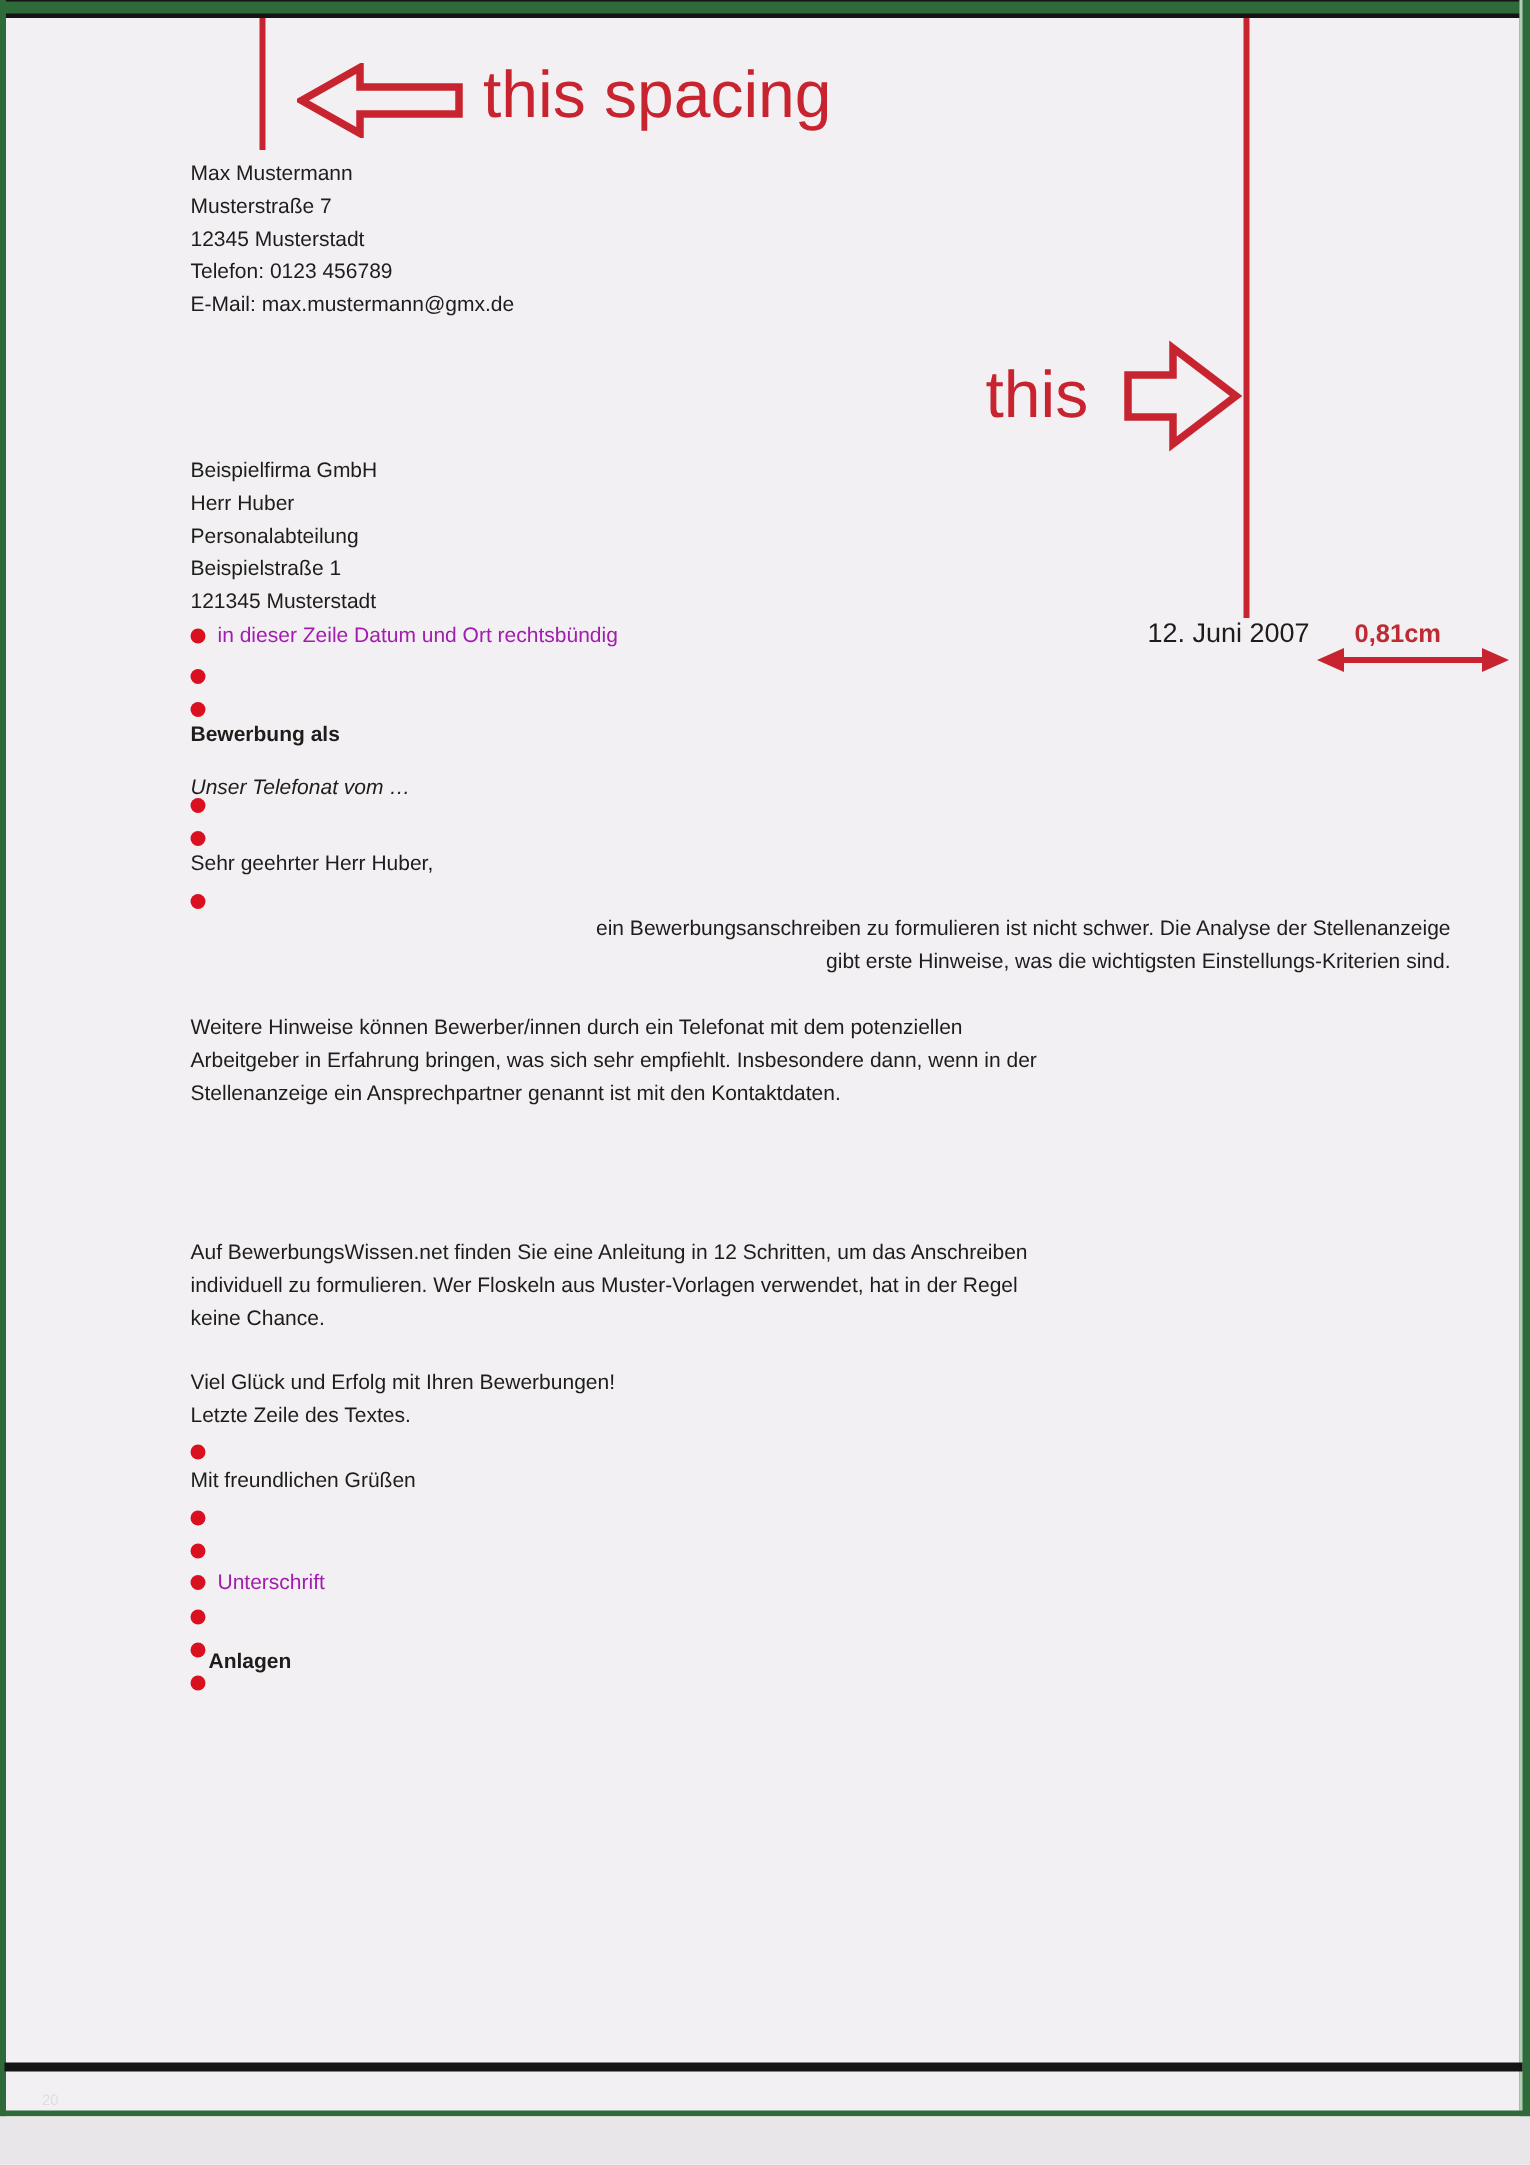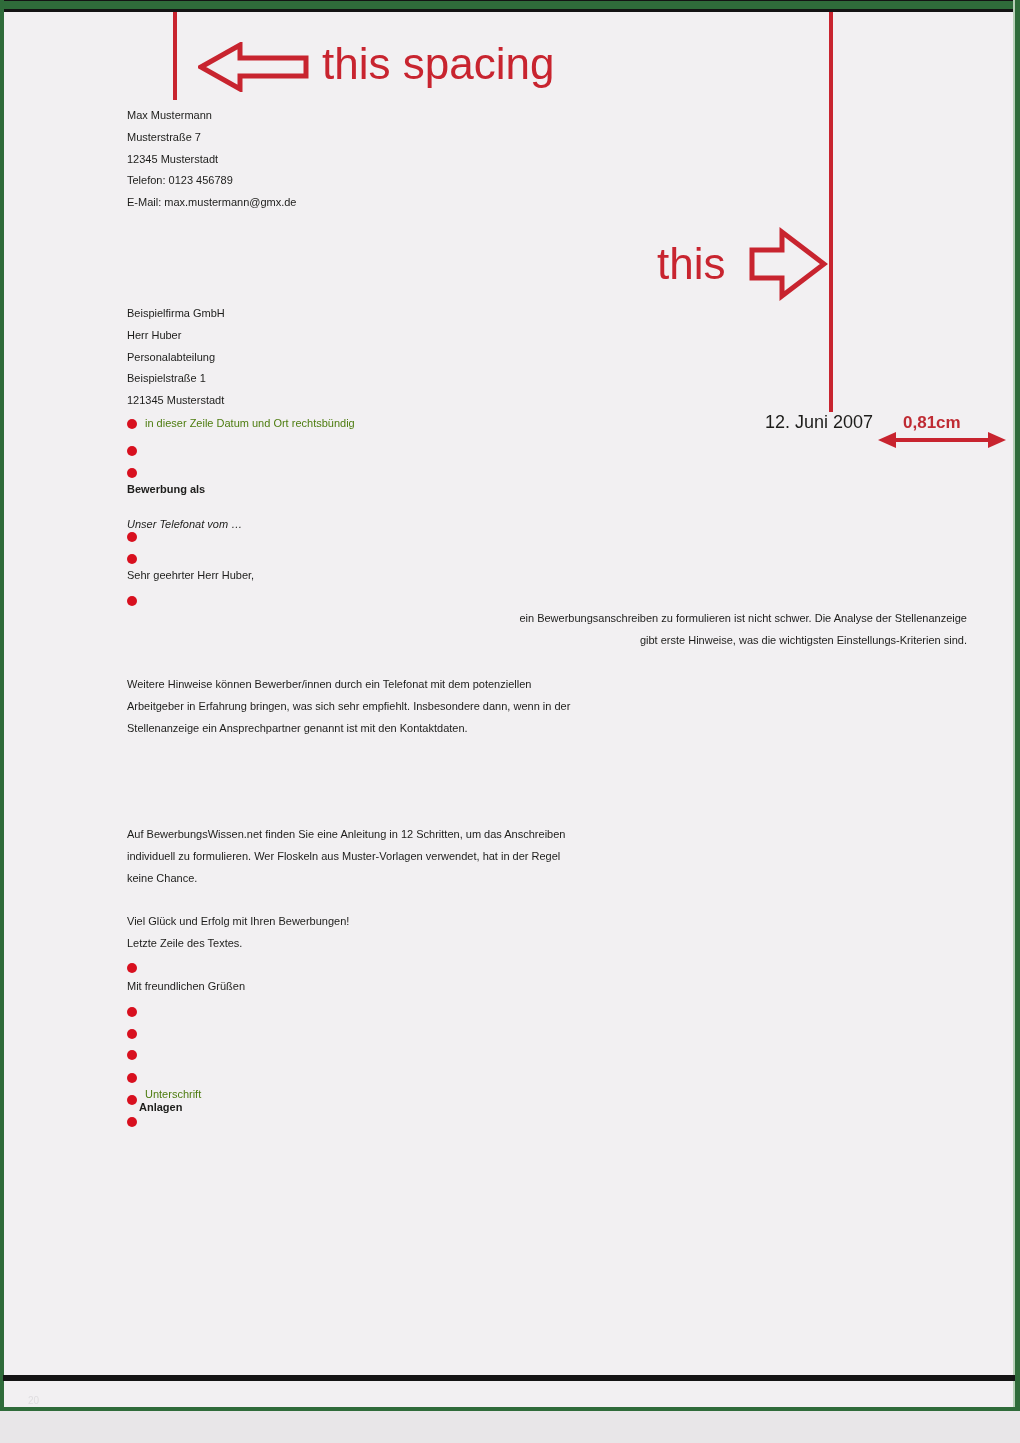--- a/index.html
+++ b/index.html
@@ -7,24 +7,24 @@
     position:relative;width:1020px;height:1411px;background:#f2f0f2;
     font-family:"Liberation Sans",sans-serif;color:#1d1d1b;overflow:hidden;
   }
   .topbar{
     position:absolute;top:0;left:0;right:0;height:12px;background:#2f6b3a;
     border-top:1px solid #141414;border-bottom:3px solid #141414;box-sizing:border-box;
   }
   .bleft{position:absolute;left:0;top:0;bottom:0;width:4px;background:#2f6b3a;}
   .bright{position:absolute;right:0;top:0;bottom:0;width:5px;background:#2f6b3a;border-left:2px solid #b5cfb6;}
   .bbottom{position:absolute;left:0;right:0;bottom:0;height:4px;background:#2f6b3a;}
-  .txt{position:absolute;left:127px;font-size:11px;line-height:21.8px;white-space:pre-line;}
+  .txt{position:absolute;left:127px;font-size:14px;line-height:21.8px;white-space:pre-line;}
   .b{font-weight:bold;}
   .i{font-style:italic;}
-  .red{color:#4d7c0f;}
+  .red{color:#a21caf;}
   .vline{position:absolute;width:4px;background:#c8242f;}
   .dot{position:absolute;left:127px;width:10px;height:10px;border-radius:50%;background:#d8101f;}
   .bigred{position:absolute;color:#c8242f;font-size:44px;line-height:1;white-space:nowrap;}
   .arrow-svg{position:absolute;}
   .datetxt{position:absolute;font-size:18px;}
   .measure{position:absolute;font-size:17px;font-weight:bold;color:#bf2b33;}
   .blackline{position:absolute;left:3px;right:5px;top:1375px;height:6px;background:#141414;}
   .pagemark{position:absolute;left:28px;top:1395px;font-size:10px;color:#dfdde0;}
 </style>
 </head>
@@ -98,21 +98,21 @@
 Letzte Zeile des Textes.</div>
 
   <div class="dot" style="top:963px;"></div>
 
   <div class="txt" style="top:976px;">Mit freundlichen Grüßen</div>
 
   <div class="dot" style="top:1007px;"></div>
   <div class="dot" style="top:1029px;"></div>
 
   <div class="dot" style="top:1050px;"></div>
-  <div class="txt red" style="left:145px;top:1044px;margin-top:40px;">Unterschrift</div>
+  <div class="txt red" style="left:145px;top:1044px;">Unterschrift</div>
 
   <div class="dot" style="top:1073px;"></div>
   <div class="dot" style="top:1095px;"></div>
   <div class="dot" style="top:1117px;"></div>
 
   <div class="txt b" style="top:1097px;margin-left:12px;">Anlagen</div>
 
   <div class="blackline"></div>
   <div class="pagemark">20</div>
 

